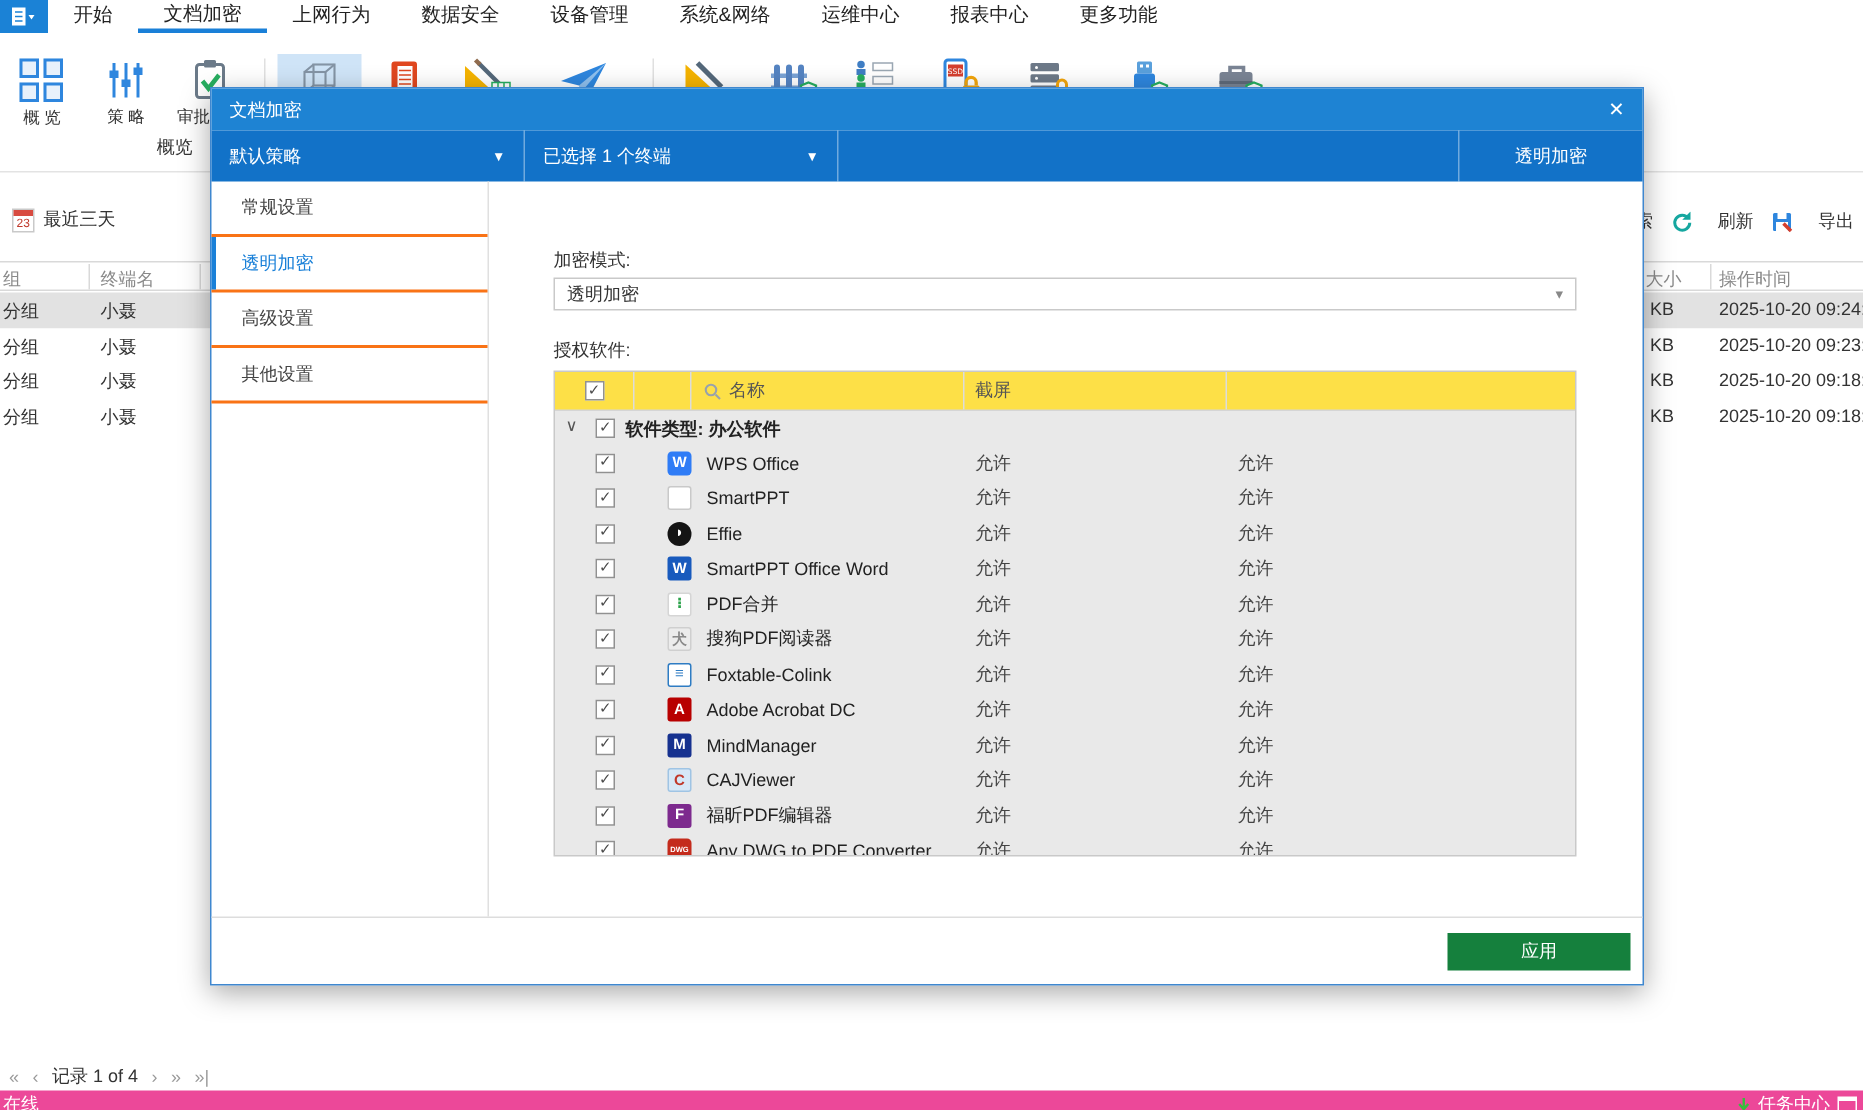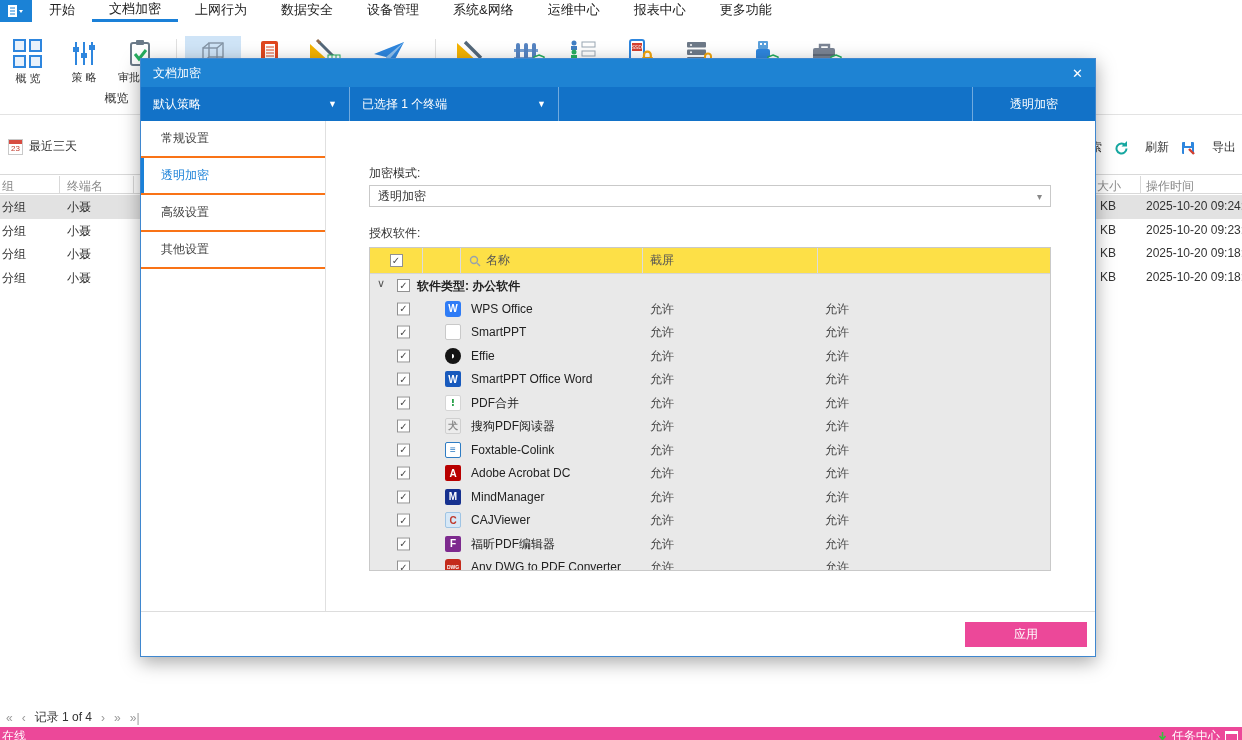--- a/index.html
+++ b/index.html
@@ -89,21 +89,21 @@
   .s-name{left:101px;color:#222;}
   .s-a1{left:280px;color:#444;}
   .s-a2{left:455px;color:#444;}
   .checkbox{width:13px;height:13px;background:#fff;border:1px solid #919191;box-sizing:border-box;display:inline-flex;
             align-items:center;justify-content:center;font-size:10px;color:#4a4a4a;line-height:1;}
   .checkbox.checked::after{content:"✓";}
   .app-icon{width:16px;height:16px;display:inline-flex;align-items:center;justify-content:center;
             font-size:10px;font-weight:bold;border-radius:3px;box-sizing:border-box;overflow:hidden;}
   .dlg-footer{height:44px;border-top:1px solid #ddd;display:flex;align-items:center;justify-content:flex-end;
               padding-right:8px;flex:none;}
-  .apply-btn{width:122px;height:25px;background:#ec4899;color:#fff;border:none;font-size:12px;
+  .apply-btn{width:122px;height:25px;background:#15803d;color:#fff;border:none;font-size:12px;
              font-family:"Liberation Sans","DejaVu Sans",sans-serif;}
 </style>
 </head>
 <body>
 
 <div class="menubar">
   <div class="app-btn">
     <svg width="18" height="15">
       <rect x="1" y="1" width="9" height="12" fill="#fff"></rect>
       <path d="M3 4h5M3 7h5M3 10h5" stroke="#1b82d6" stroke-width="1"></path>

